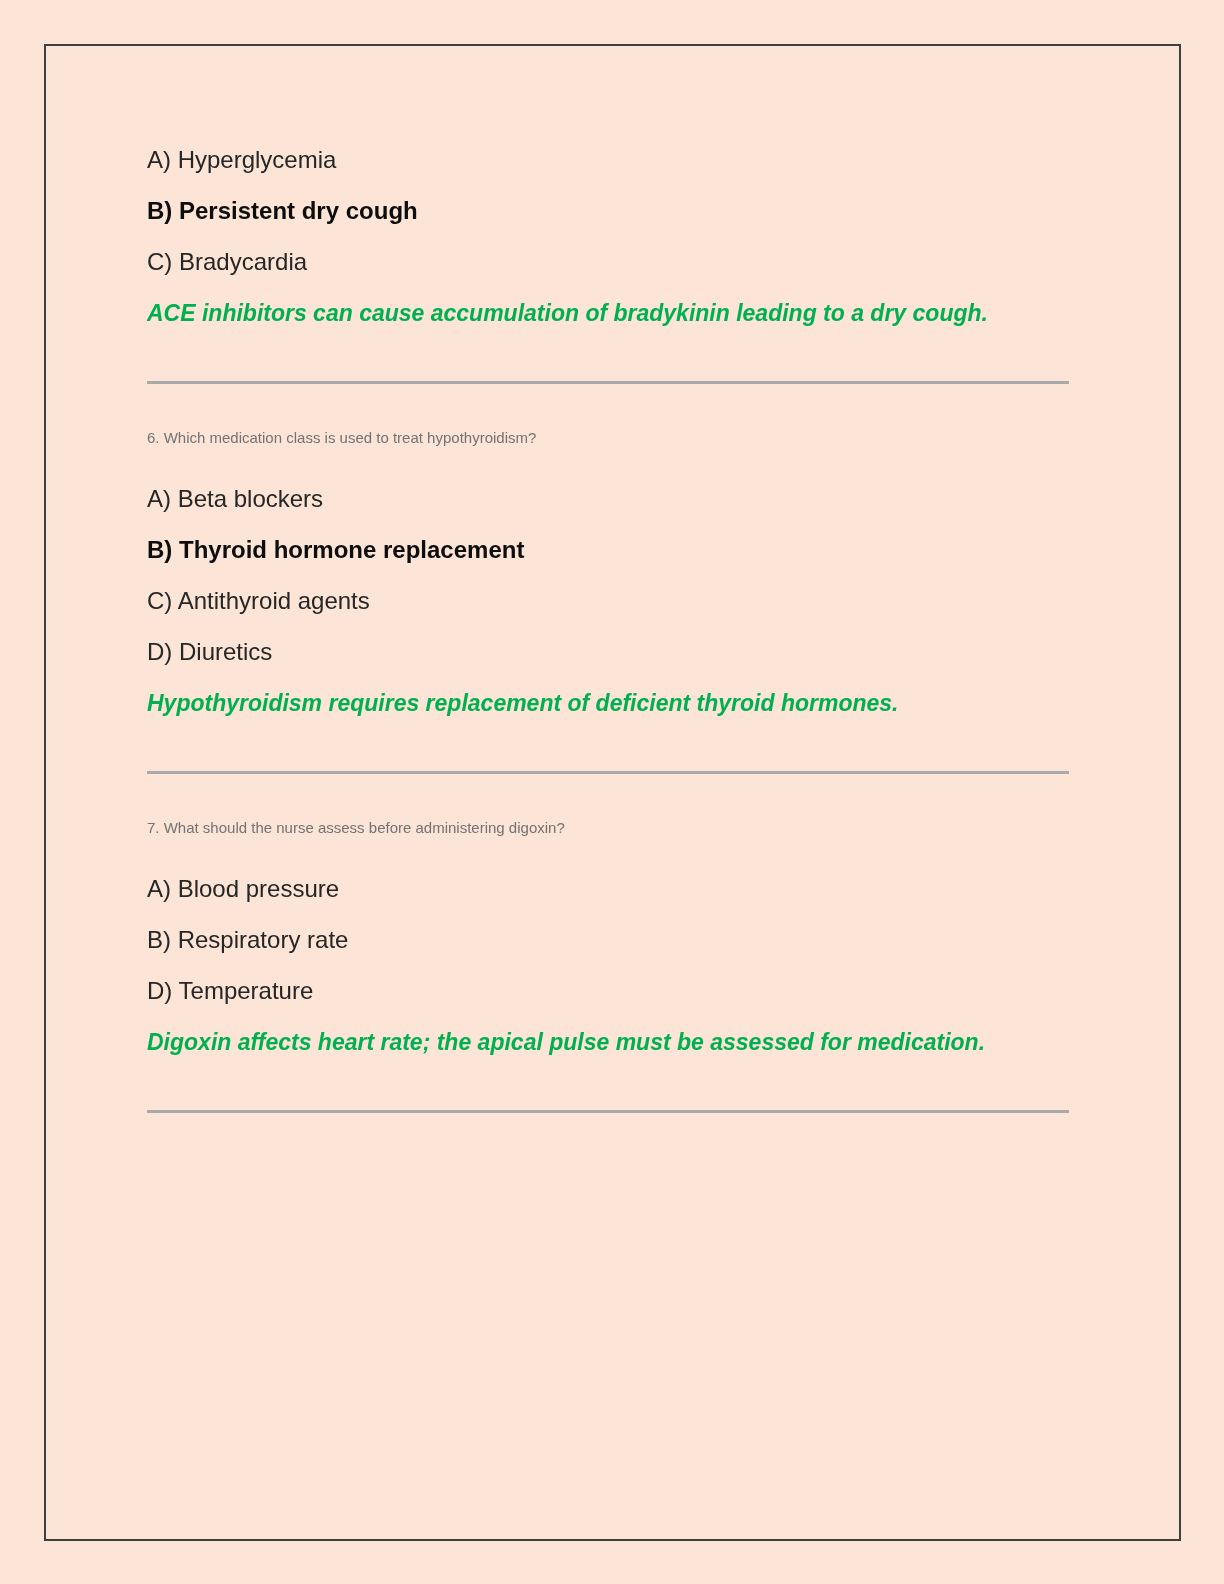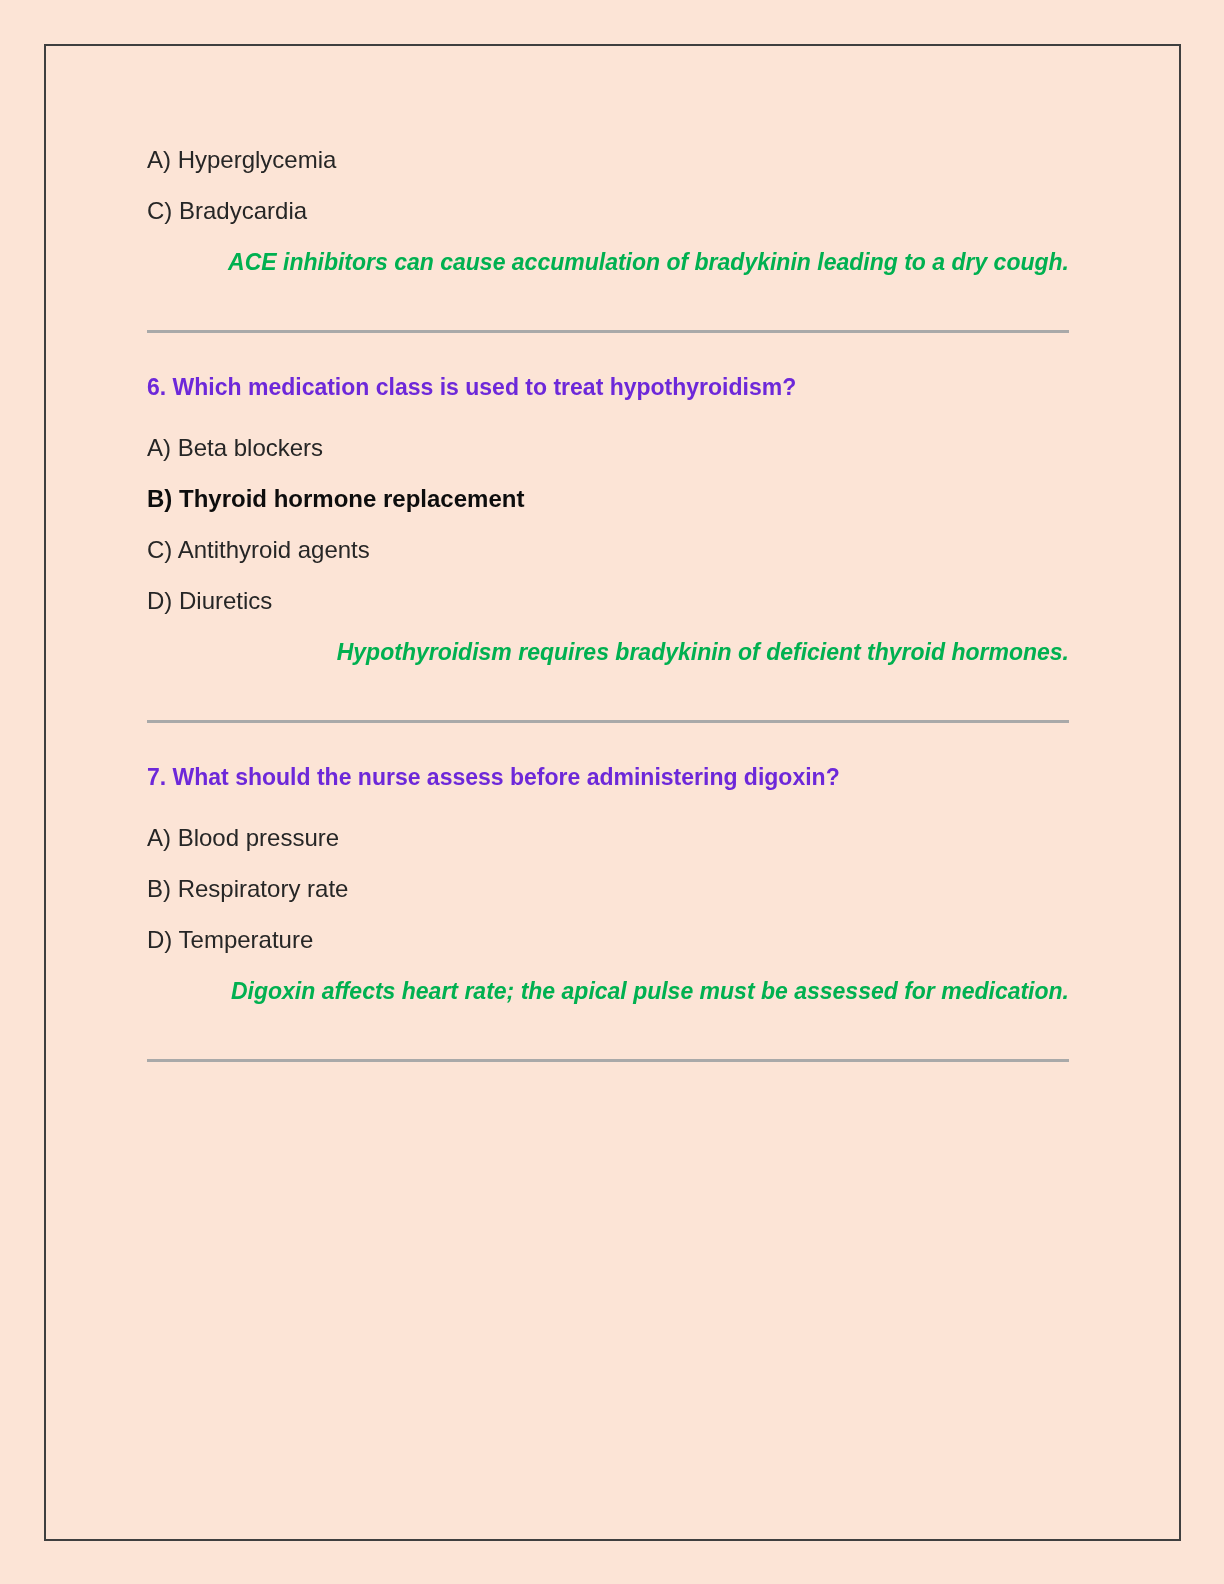--- a/index.html
+++ b/index.html
@@ -32,65 +32,65 @@
     color: #262626;
     margin: 0 0 23px 0;
   }
 
   p.option.correct {
     font-weight: bold;
     color: #0d0d0d;
   }
 
   p.question {
-    font-size: 23px;
+    font-size: 15px;
     line-height: 28px;
-    font-weight: bold;
-    color: #6d28d9;
+    font-weight: normal;
+    color: #737373;
     margin: 0 0 33px 0;
   }
 
   p.rationale {
     font-size: 23px;
     line-height: 28px;
     font-weight: bold;
     font-style: italic;
     color: #00b050;
     margin: 12px 0 0 0;
-    text-align: right;
   }
 
   hr.divider {
     border: none;
     border-top: 3px solid #a9a9a9;
     margin: 54px 0 40px 0;
     width: 100%;
   }
 </style>
 </head>
 <body>
 
 <div class="page-frame">
   <div class="content">
 
     <section>
       <p class="option">A) Hyperglycemia</p>
+      <p class="option correct">B) Persistent dry cough</p>
       <p class="option">C) Bradycardia</p>
       <p class="rationale">ACE inhibitors can cause accumulation of bradykinin leading to a dry cough.</p>
     </section>
 
     <hr class="divider">
 
     <section>
       <p class="question">6. Which medication class is used to treat hypothyroidism?</p>
       <p class="option">A) Beta blockers</p>
       <p class="option correct">B) Thyroid hormone replacement</p>
       <p class="option">C) Antithyroid agents</p>
       <p class="option">D) Diuretics</p>
-      <p class="rationale">Hypothyroidism requires bradykinin of deficient thyroid hormones.</p>
+      <p class="rationale">Hypothyroidism requires replacement of deficient thyroid hormones.</p>
     </section>
 
     <hr class="divider">
 
     <section>
       <p class="question">7. What should the nurse assess before administering digoxin?</p>
       <p class="option">A) Blood pressure</p>
       <p class="option">B) Respiratory rate</p>
       <p class="option">D) Temperature</p>
       <p class="rationale">Digoxin affects heart rate; the apical pulse must be assessed for medication.</p>

